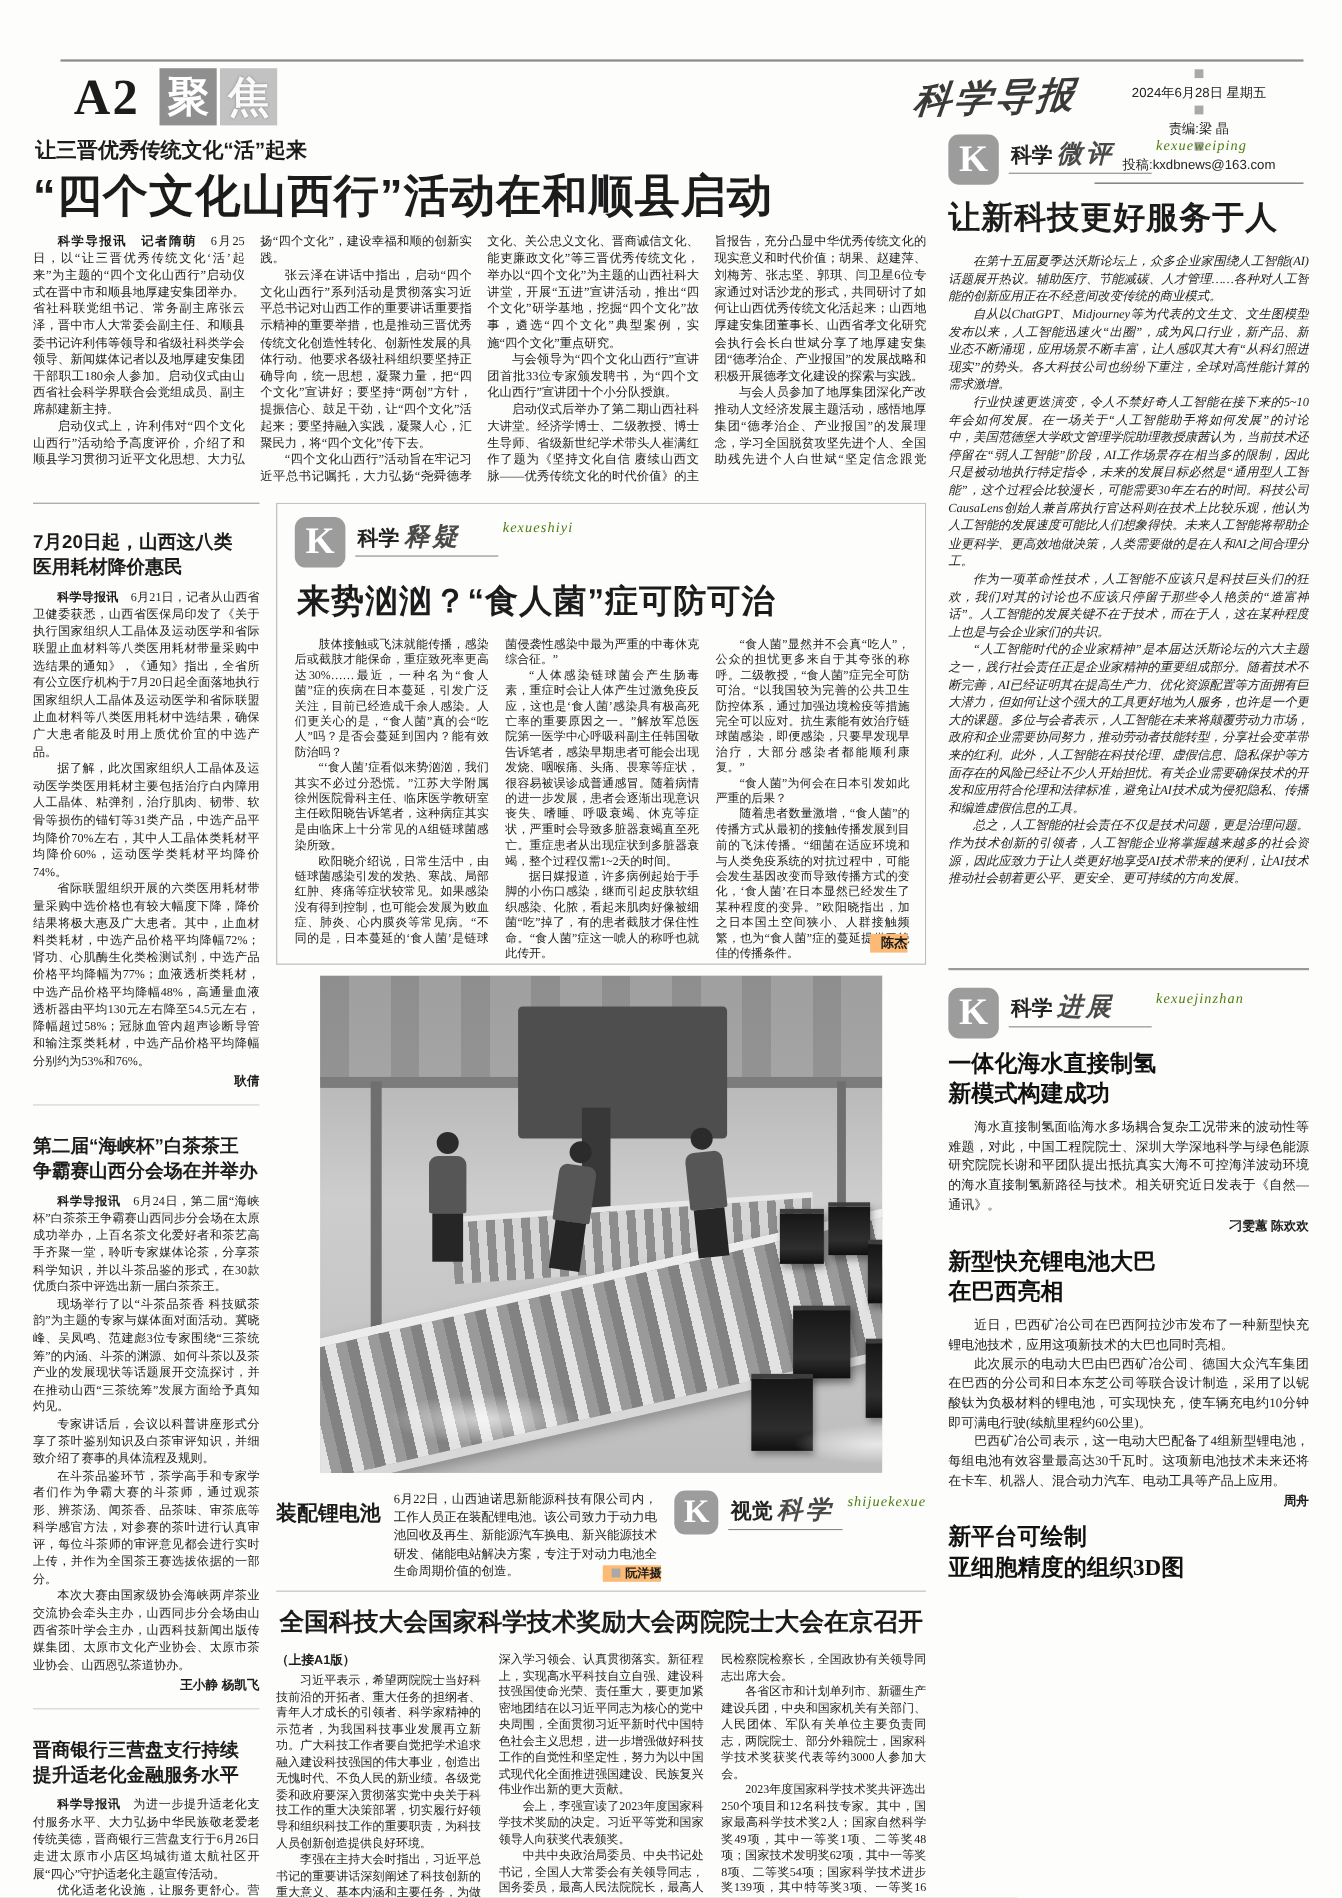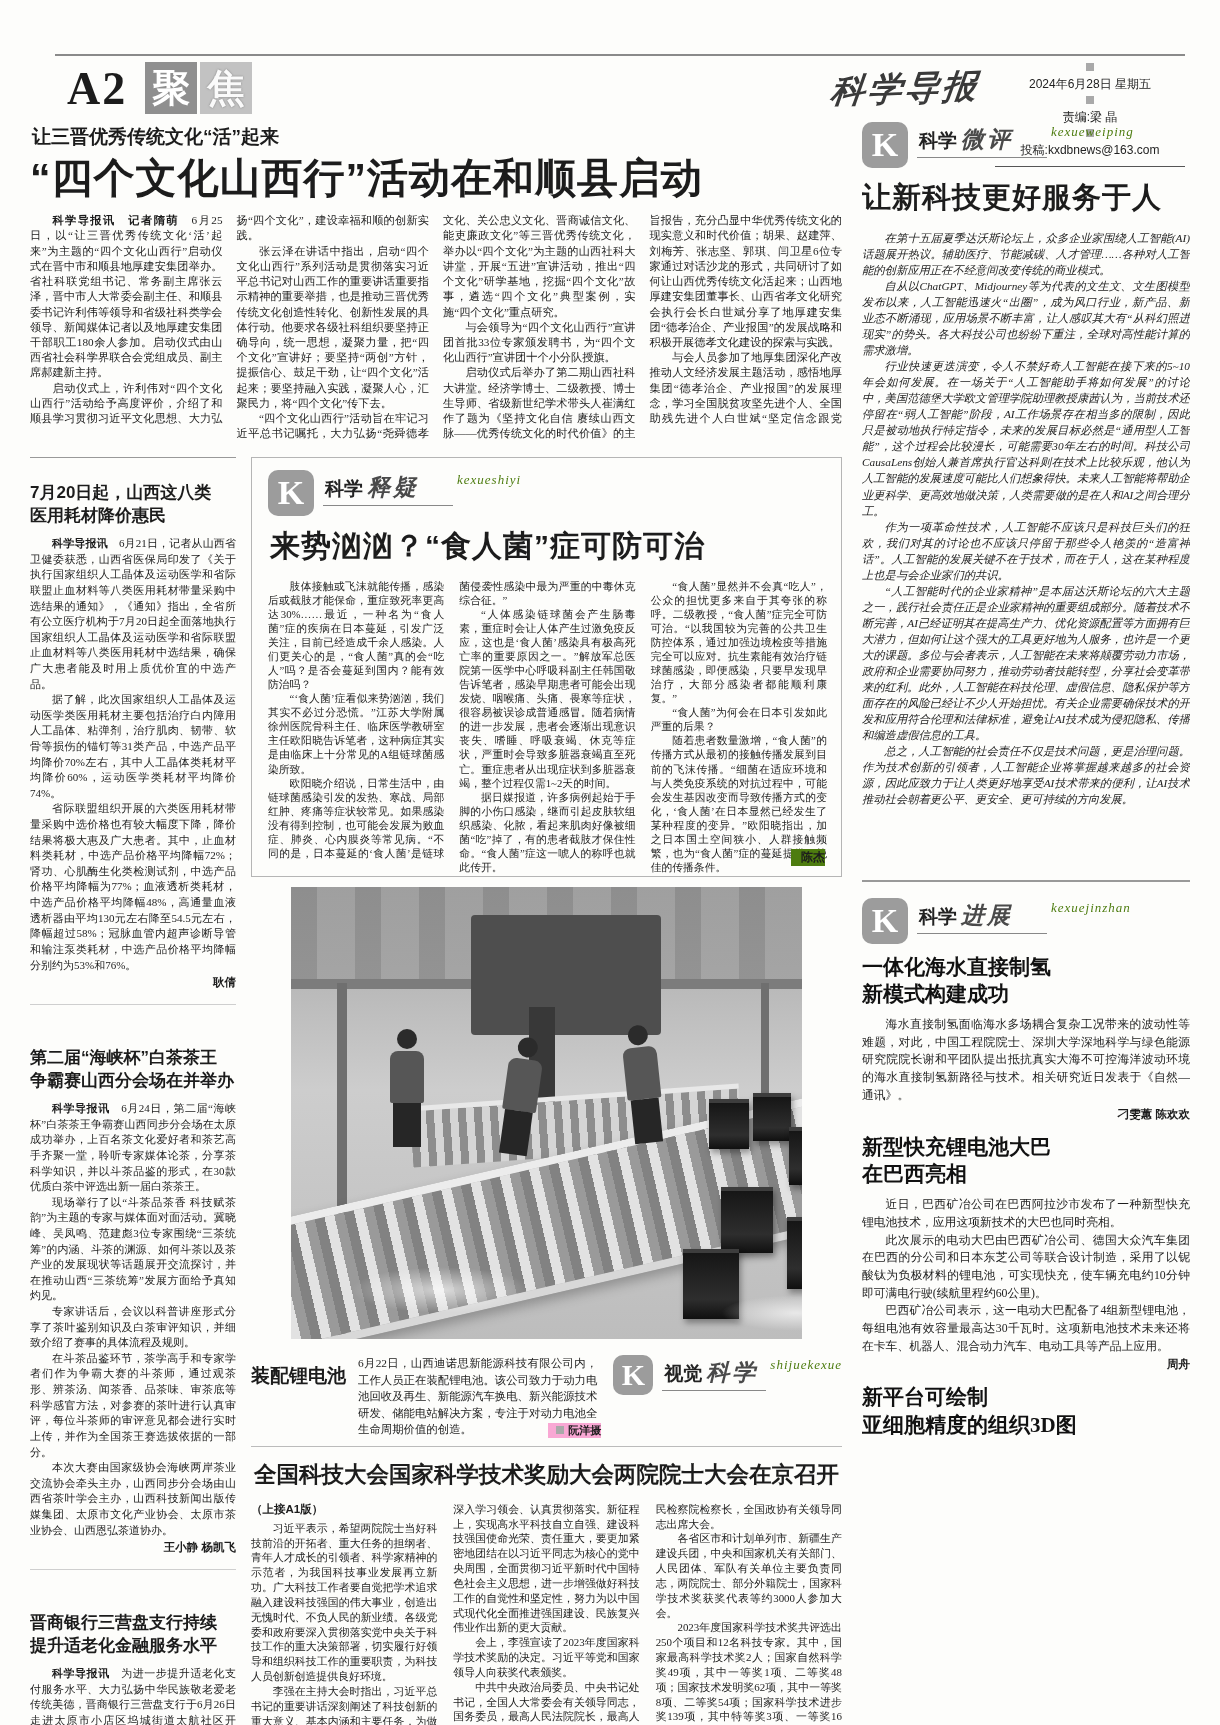--- a/index.html
+++ b/index.html
@@ -27,40 +27,40 @@
   
   .kicker{font:700 19px "Liberation Sans",sans-serif;margin:2px 0 6px 2px;}
   .lead-headline{font:900 41px "Liberation Sans",sans-serif;letter-spacing:1px;margin:0 0 12px 0;line-height:1.1;}
   .lead-body{column-count:4;column-gap:14px;height:234px;overflow:hidden;
         font-size:11.2px;line-height:1.36;text-align:justify;}
   .paras p{margin:0;text-indent:2em;}
   
   .lower{display:flex;gap:15px;margin-top:10px;}
   .leftcol{width:206px;flex:none;border-top:1.5px solid #999;padding-top:10px;height:1300px;overflow:hidden;}
   .left-article{margin-bottom:14px;}
-  .left-article + .left-article{border-top:1px solid #cfcfcf;padding-top:28px;}
+  .left-article + .left-article{border-top:1px solid #cfcfcf;padding-top:12px;}
   .left-title{font:800 17px/1.35 "Liberation Sans",sans-serif;white-space:pre-line;margin-bottom:8px;}
   .left-body{font-size:11px;line-height:1.42;text-align:justify;}
   .byline{text-align:right;font:700 11.5px "Liberation Sans",sans-serif;margin-top:2px;}
   .midcol{flex:1;overflow:hidden;}
   
   .badge{display:flex;align-items:flex-start;gap:9px;margin-bottom:10px;}
   .badge .k{width:46px;height:46px;flex:none;background:#9c9c9c;border-radius:10px;color:#fff;
         font:900 34px "Liberation Serif",serif;display:flex;align-items:center;justify-content:center;}
   .badge .words{display:flex;flex-direction:row;}
   .badge .row1{display:flex;align-items:baseline;gap:4px;border-bottom:1.5px solid #888;padding:2px 34px 2px 2px;}
   .badge .cn{font:700 19px "Liberation Sans",sans-serif;color:#222;}
   .badge .script{font:700 italic 23px "Liberation Serif",serif;color:#4a4a4a;letter-spacing:3px;}
   .badge .py{font:italic 13px "Liberation Serif",serif;color:#4d7c0f;padding:2px 0 0 4px;letter-spacing:1px;}
   
   .shiyi-box{position:relative;border:1px solid #b5b5b5;padding:12px 14px 12px 16px;height:420px;box-sizing:border-box;}
   .shiyi-headline{font:900 30px "Liberation Sans",sans-serif;margin:2px 0 12px 2px;letter-spacing:1px;}
   .shiyi-cols{column-count:3;column-gap:15px;height:296px;overflow:hidden;
         font-size:10.8px;line-height:1.3;text-align:justify;}
-  .shiyi-byline{position:absolute;right:16px;bottom:10px;background:#4d7c0f;padding-left:10px;
+  .shiyi-byline{position:absolute;right:16px;bottom:10px;background:#fdba74;padding-left:10px;
         font:700 12px "Liberation Sans",sans-serif;}
   
   .photo{position:relative;margin-top:10px;height:452px;overflow:hidden;
         background:linear-gradient(180deg,#9d9d9d 0%,#b9b9b9 22%,#cdcdcd 45%,#c6c6c6 70%,#bdbdbd 100%);}
   .ceiling{position:absolute;left:0;top:0;right:0;height:96px;
         background:repeating-linear-gradient(90deg,#8a8a8a 0 26px,#a0a0a0 26px 64px);opacity:.8;}
   .beam{position:absolute;left:0;top:92px;right:0;height:10px;background:#7c7c7c;}
   .machine{position:absolute;background:#5d5d5d;}
   .pole{position:absolute;width:10px;background:#6f6f6f;}
   .conveyor{position:absolute;left:-30px;top:262px;width:660px;height:118px;transform:rotate(-13deg);
@@ -72,21 +72,21 @@
         border-top:4px solid #3d3d3d;box-shadow:2px 4px 6px rgba(0,0,0,.35);}
   .worker{position:absolute;width:40px;height:118px;}
   .worker .head{width:20px;height:20px;border-radius:50%;background:#2b2b2b;margin:0 auto;}
   .worker .torso{width:34px;height:52px;background:#565656;border-radius:8px 8px 2px 2px;margin:2px auto 0;}
   .worker .legs{width:28px;height:44px;background:#262626;margin:0 auto;}
   .glare{position:absolute;border-radius:50%;background:radial-gradient(ellipse,rgba(255,255,255,.65),rgba(255,255,255,0) 70%);}
   
   .caption-row{display:flex;gap:12px;margin-top:8px;align-items:flex-start;border-bottom:1px solid #bbb;padding-bottom:8px;}
   .cap-label{font:800 19px "Liberation Sans",sans-serif;flex:none;margin-top:8px;}
   .cap-text{position:relative;flex:1;font-size:11.4px;line-height:1.45;text-align:justify;padding-right:4px;}
-  .credit{position:absolute;right:0;bottom:0;background:#f9a8d4;padding-left:8px;
+  .credit{position:absolute;right:0;bottom:0;background:#fdba74;padding-left:8px;
         font:700 11px "Liberation Sans",sans-serif;display:flex;align-items:center;gap:4px;}
   .badge.small{margin:0;flex:none;}
   .badge.small .k{width:40px;height:40px;font-size:30px;}
   .badge.small .row1{padding-right:8px;}
   
   .bottom-article{margin-top:12px;}
   .bottom-headline{font:800 22.5px "Liberation Sans",sans-serif;text-align:center;margin:4px 0 12px;}
   .bottom-cols{column-count:3;column-gap:16px;height:252px;overflow:hidden;font-size:10.9px;line-height:1.36;text-align:justify;}
   .continued{font:700 11.5px "Liberation Sans",sans-serif;margin-bottom:4px;}
   

